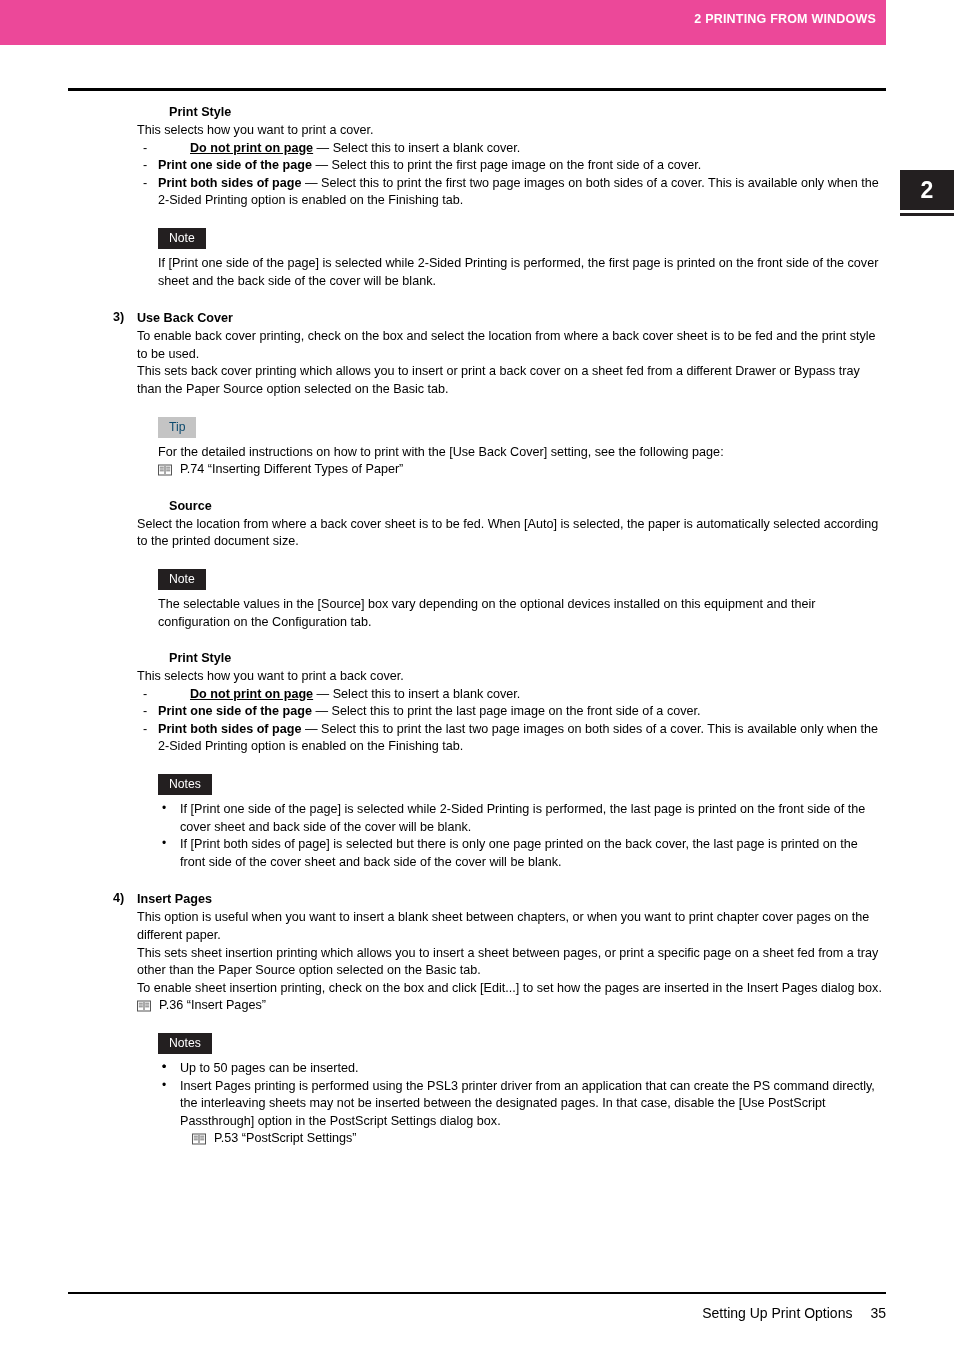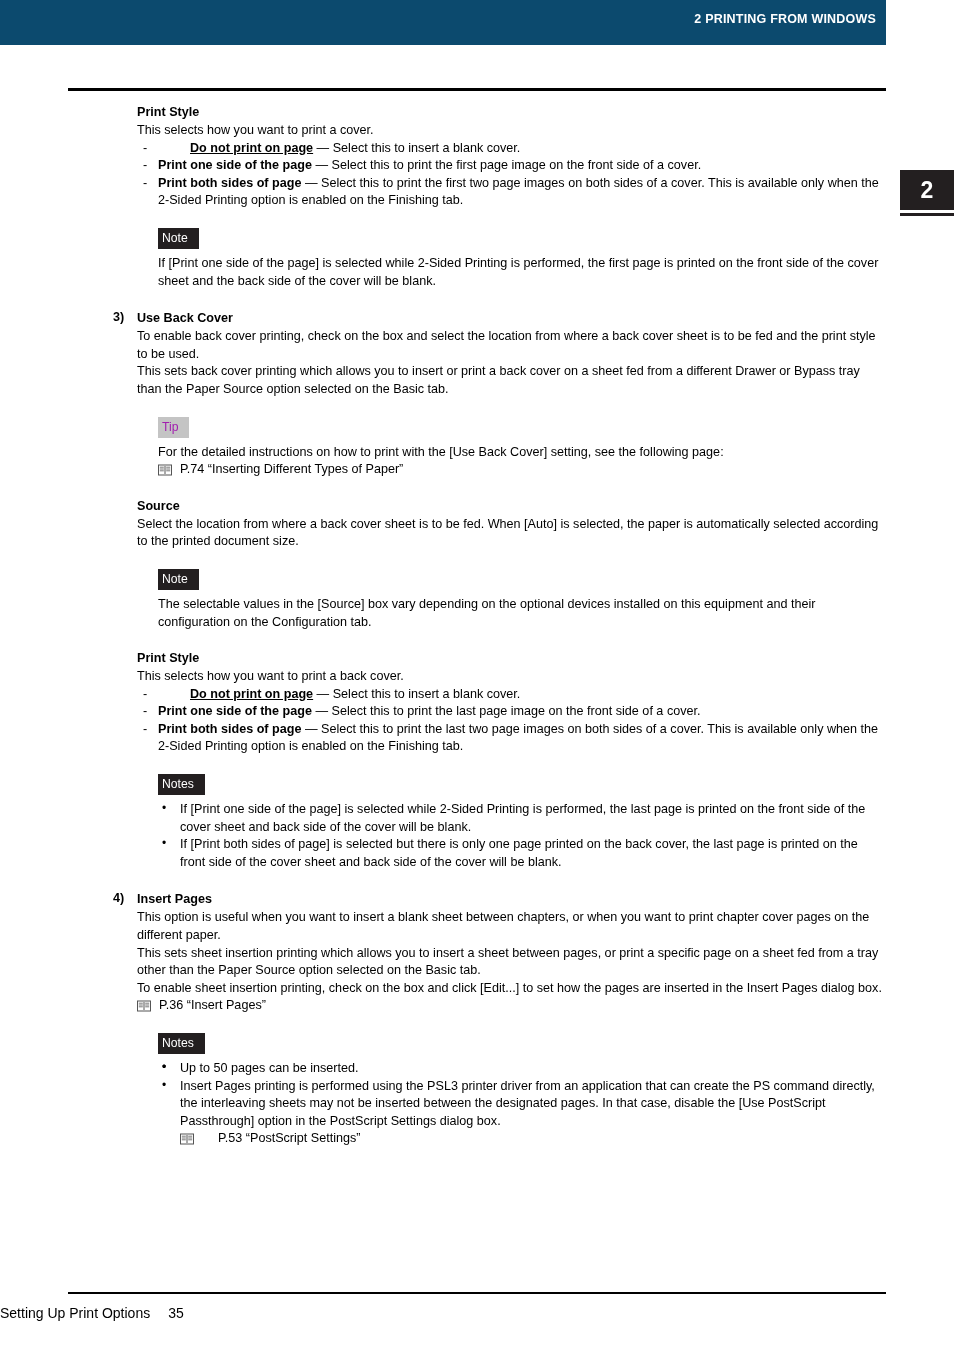--- a/index.html
+++ b/index.html
@@ -16,21 +16,21 @@
     overflow: hidden;
   }
 
   
   .header-bar {
     position: absolute;
     left: 0;
     top: 0;
     width: 886px;
     height: 45px;
-    background: #0c4a6e;
+    background: #ec4899;
     box-sizing: border-box;
   }
   .header-bar-text {
     position: absolute;
     right: 10px;
     top: 12px;
     color: #ffffff;
     font-size: 12.5px;
     font-weight: bold;
     letter-spacing: 0.2px;
@@ -99,20 +99,21 @@
     padding-left: 137px;
     padding-right: 68px;
     font-size: 12.6px;
     line-height: 17.6px;
   }
 
   .heading {
     font-weight: bold;
     font-size: 12.6px;
     line-height: 19px;
+    margin-left: 32px;
   }
 
   .para {
     font-size: 12.6px;
     line-height: 17.6px;
   }
 
   
   .numbered {
     position: relative;
@@ -157,30 +158,30 @@
 
   
   .callout {
     padding-left: 158px;
     padding-right: 68px;
   }
   .callout-label {
     display: inline-block;
     font-size: 12.2px;
     line-height: 14px;
-    padding: 3px 11px 4px 4px;
+    padding: 3px 11px 4px 11px;
     margin-bottom: 6px;
   }
   .callout-label.note {
     background: #231f20;
     color: #ffffff;
   }
   .callout-label.tip {
     background: #c4c4c4;
-    color: #a21caf;
+    color: #0c4a6e;
   }
   .callout-body {
     font-size: 12.6px;
     line-height: 17.6px;
   }
 
   
   .bullet-item {
     position: relative;
     padding-left: 22px;
@@ -203,30 +204,32 @@
   }
   .xref .book-icon {
     position: absolute;
     left: 0;
     top: 3px;
     width: 14px;
     height: 12px;
     display: inline-block;
   }
   .xref.indent-sub {
-    padding-left: 38px;
+    padding-left: 22px;
+    margin-left: 12px;
   }
   .spacer-l { height: 18px; }
 
   
   .footer {
     position: absolute;
     left: 0;
     top: 1303px;
     width: 886px;
+    text-align: right;
     font-size: 14px;
     line-height: 20px;
   }
   .footer-title { }
   .footer-page { margin-left: 18px; }
 </style>
 </head>
 <body>
 
 <div class="header-bar">

